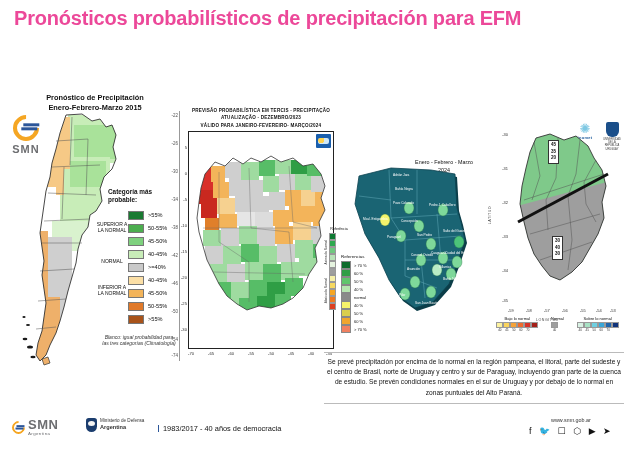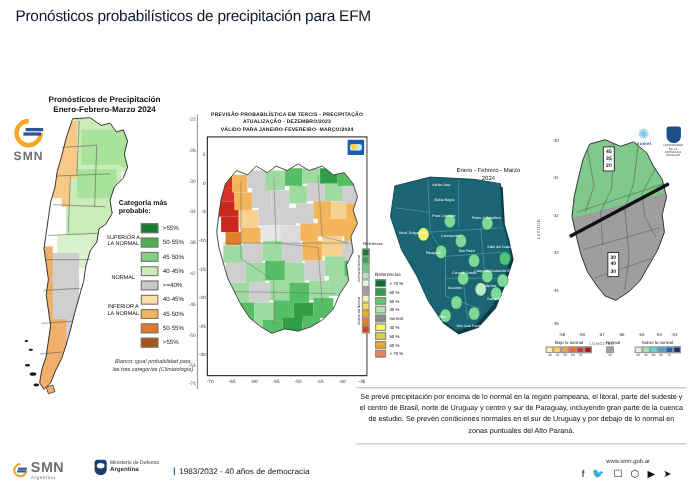--- a/index.html
+++ b/index.html
@@ -6,21 +6,21 @@
   body {
     width: 633px; height: 452px;
     background: #ffffff;
     font-family: "Liberation Sans", sans-serif;
     overflow: hidden;
     position: relative;
   }
   
   .header { padding: 6px 0 0 14px; }
   .title {
-    font-size: 14px; color: #0f172a; font-weight: 400;
+    font-size: 20px; color: #ec4899; font-weight: 700;
     letter-spacing: -0.2px; line-height: 1.25;
   }
   .subtitle {
     font-size: 13.5px; color: #c35317; font-weight: 400;
     letter-spacing: -0.2px; margin-top: 2px; line-height: 1.25;
   }
 
   
   .main { position: relative; height: 300px; }
 
@@ -195,22 +195,22 @@
 <body>
 
 <div class="header">
   <div class="title">Pronósticos probabilísticos de precipitación para EFM</div>
 </div>
 
 <div class="main">
 
   <div class="panel-arg">
     <div class="arg-title">
-      <div>Pronósticos de Precipitación</div>
-      <div>Enero-Febrero-Marzo 2024</div>
+      <div>Pronóstico de Precipitación</div>
+      <div>Enero-Febrero-Marzo 2015</div>
     </div>
 
     <div class="smn-logo-wrap">
       <div class="smn-c"></div>
       <div class="smn-text">SMN</div>
     </div>
 
     <svg class="arg-map" viewBox="0 0 120 258">
       <defs>
         <clipPath id="argClip">
@@ -787,21 +787,21 @@
   </div>
 
   <div class="foot-min">
     <div class="min-shield"></div>
     <div class="min-txt">
       <div>Ministerio de Defensa</div>
       <b>Argentina</b>
     </div>
   </div>
 
-  <div class="foot-demo">1983/2032 - 40 años de democracia</div>
+  <div class="foot-demo">1983/2017 - 40 años de democracia</div>
 
   <div class="foot-web">
     <div class="foot-url">www.smn.gob.ar</div>
     <div class="foot-icons">
       <span>f</span>
       <span>🐦</span>
       <span>☐</span>
       <span>⬡</span>
       <span>▶</span>
       <span>➤</span>

